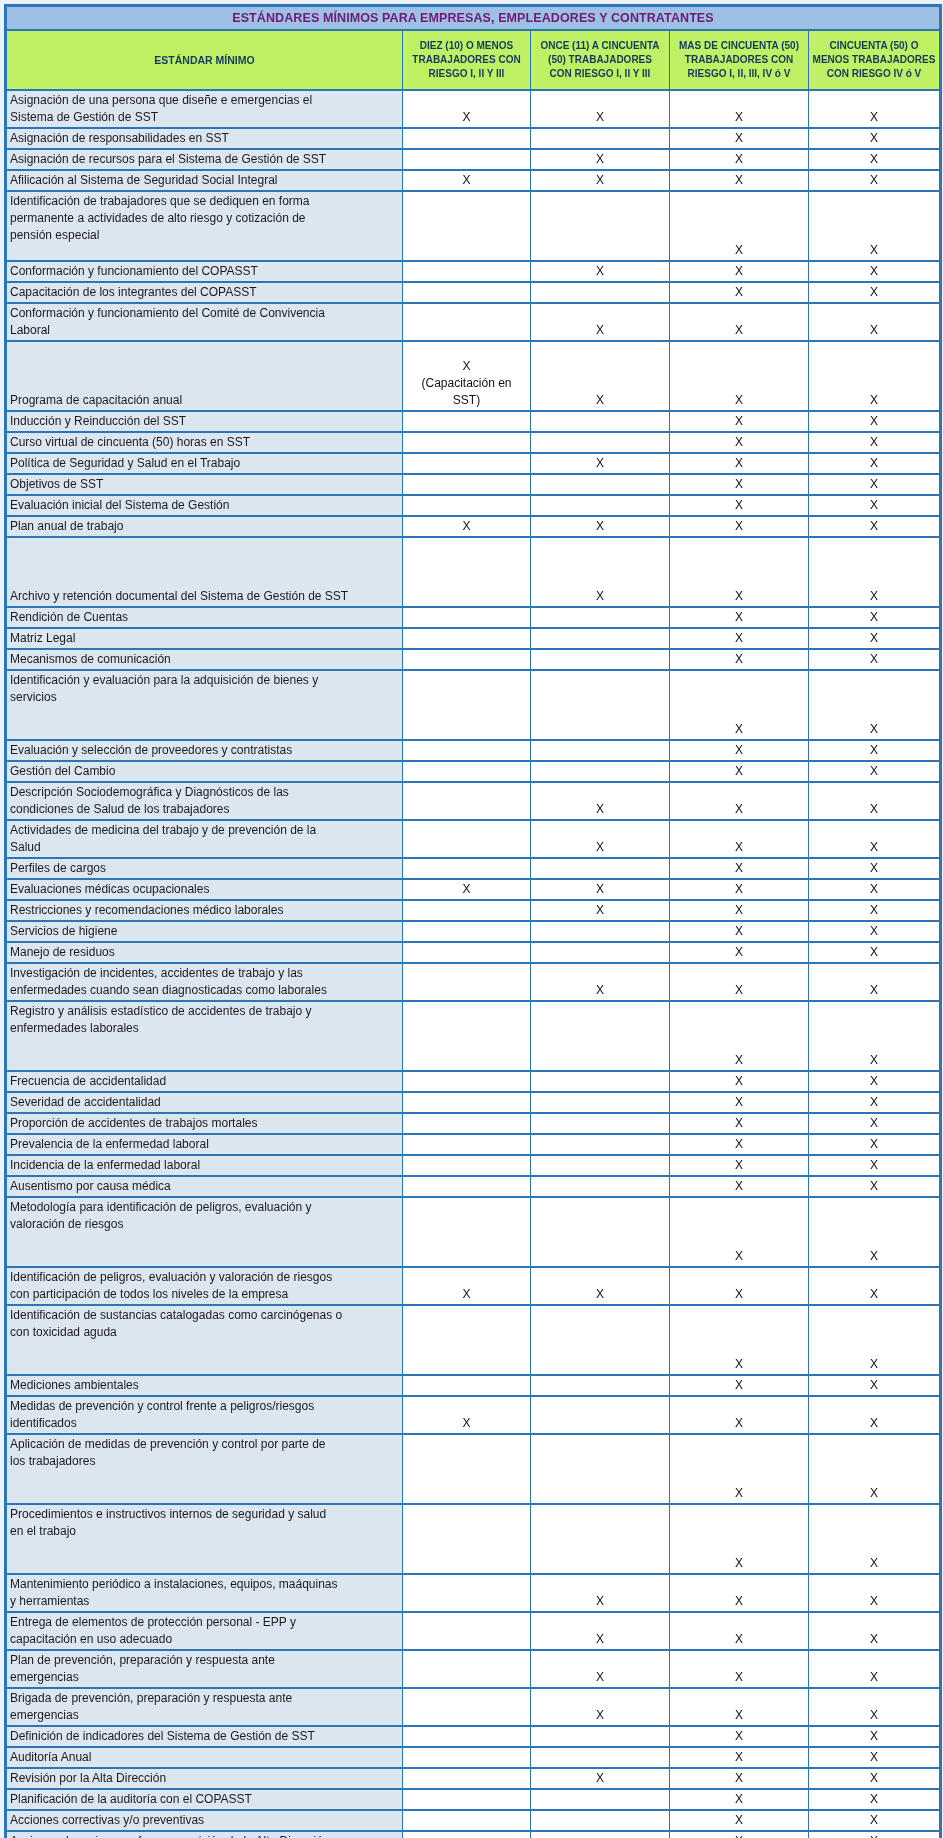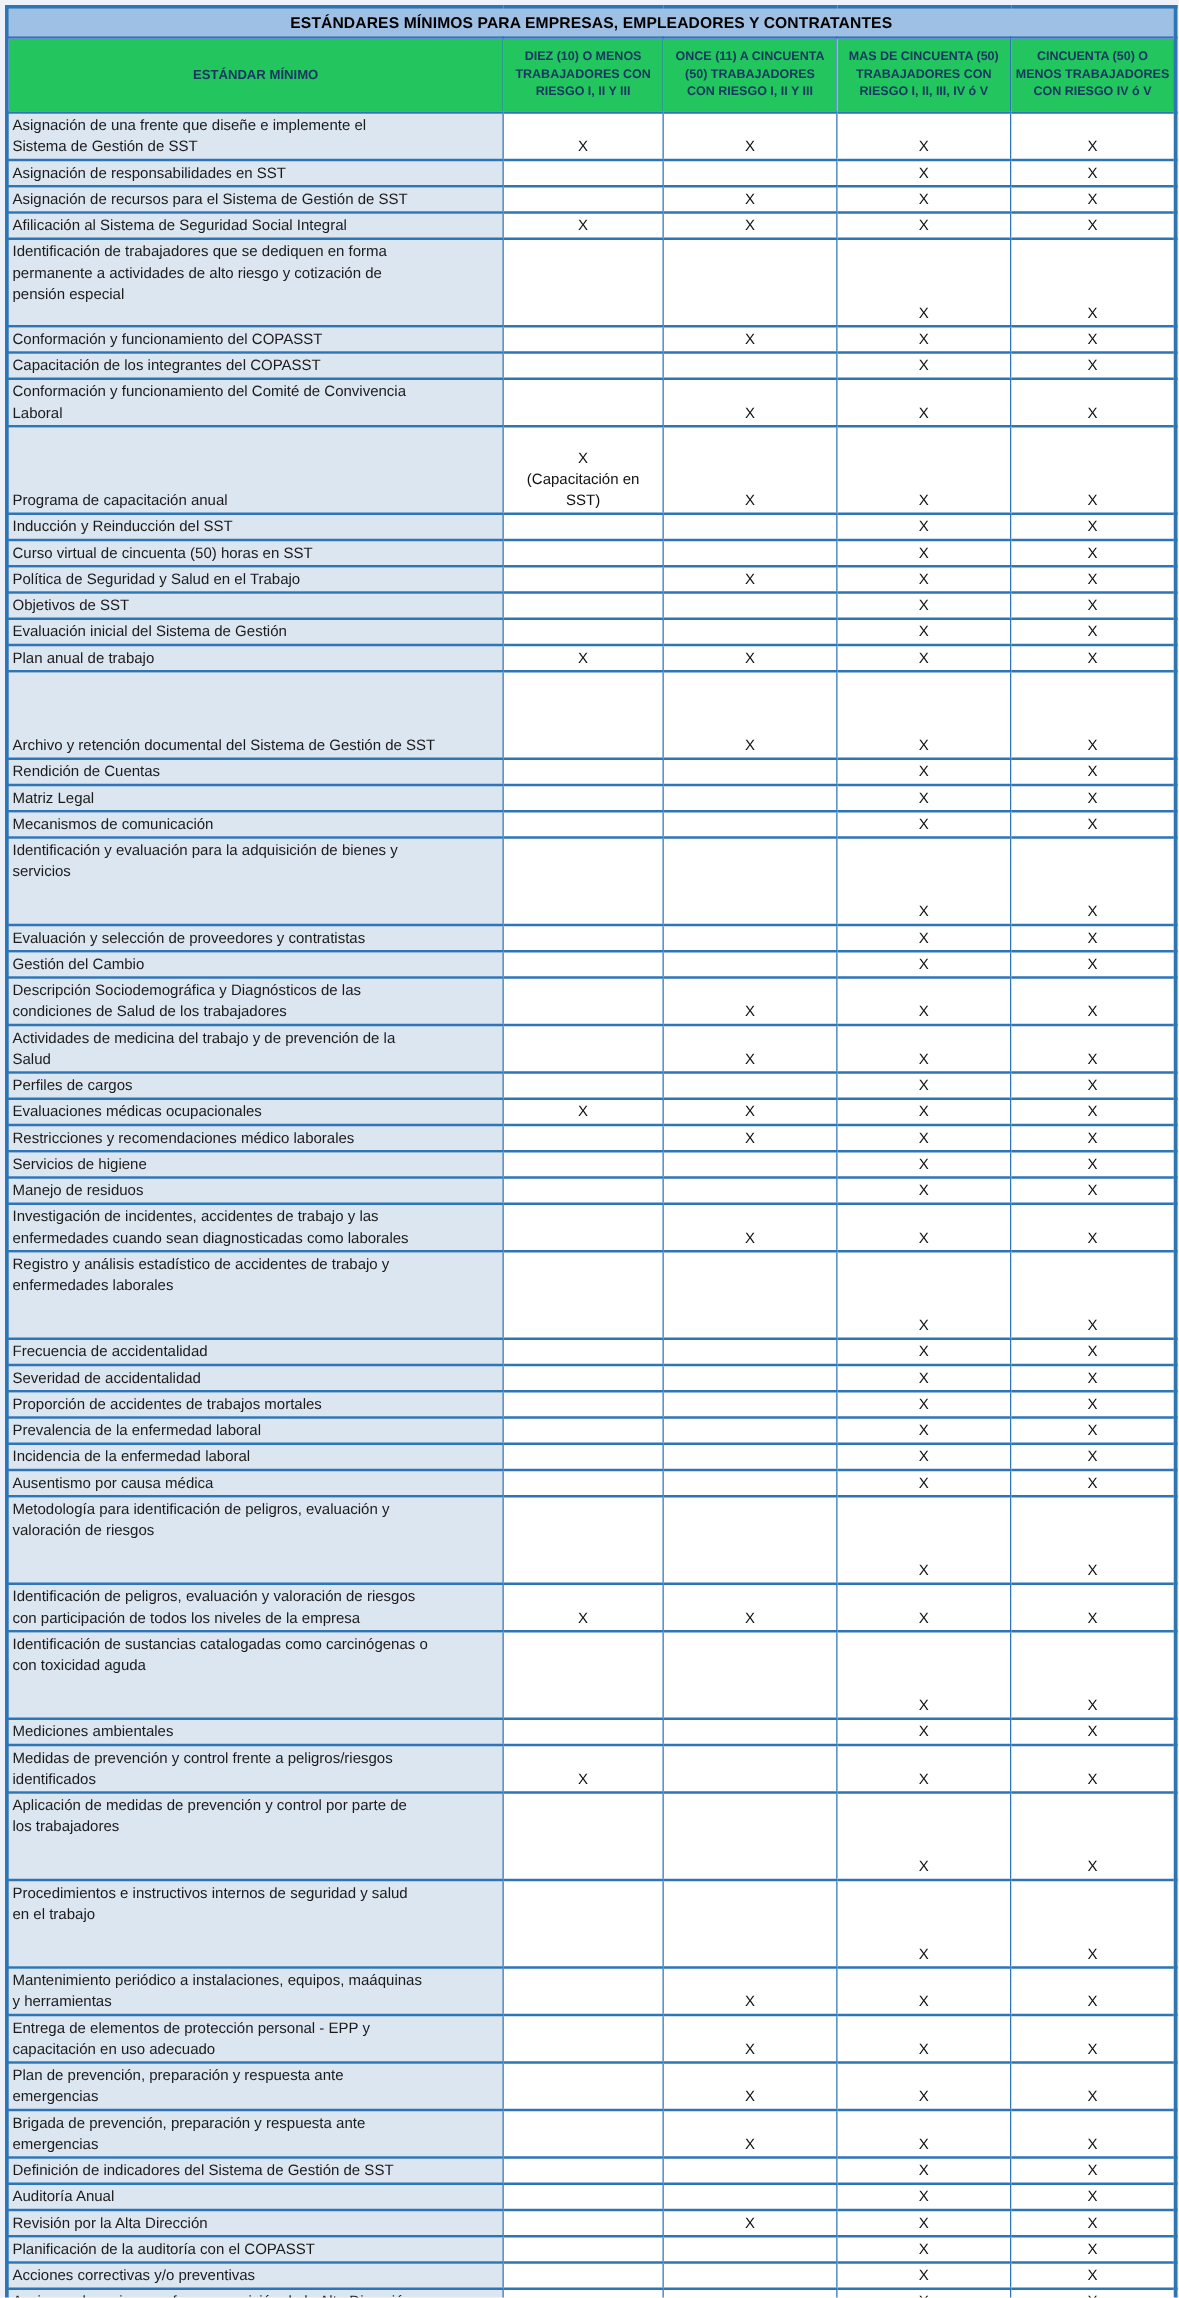--- a/index.html
+++ b/index.html
@@ -24,29 +24,29 @@
   }
   table.std th, table.std td{
     border:1px solid #2e75b6;
     border-top-width:2px;
     border-bottom-width:2px;
     box-sizing:border-box;
     overflow:hidden;
   }
   th.title{
     background:#9dc0e4;
-    color:#000000;
+    color:#701a75;
     font-size:12.5px;
     font-weight:bold;
     text-align:center;
     padding:4px 2px;
     letter-spacing:.1px;
   }
   tr.colhead th{
-    background:#22c55e;
+    background:#bef264;
     color:#17375e;
     font-size:10px;
     font-weight:bold;
     text-align:center;
     vertical-align:middle;
     white-space:pre-line;
     line-height:14px;
     height:60px;
     padding:2px 1px;
   }
@@ -103,21 +103,21 @@
         <th>MAS DE CINCUENTA (50)
 TRABAJADORES CON
 RIESGO I, II, III, IV ó V</th>
         <th>CINCUENTA (50) O
 MENOS TRABAJADORES
 CON RIESGO IV ó V</th>
       </tr>
     </thead>
     <tbody id="rows-body">
         <tr class="h2">
-          <td class="label">Asignación de una frente que diseñe e implemente el
+          <td class="label">Asignación de una persona que diseñe e emergencias el
 Sistema de Gestión de SST</td>
           <td class="mark">X</td>
           <td class="mark">X</td>
           <td class="mark">X</td>
           <td class="mark">X</td>
         </tr>
         <tr class="h1">
           <td class="label">Asignación de responsabilidades en SST</td>
           <td class="mark"></td>
           <td class="mark"></td>

